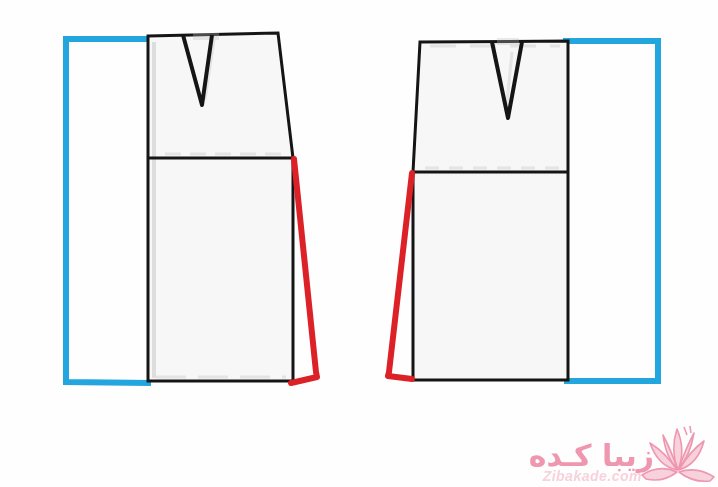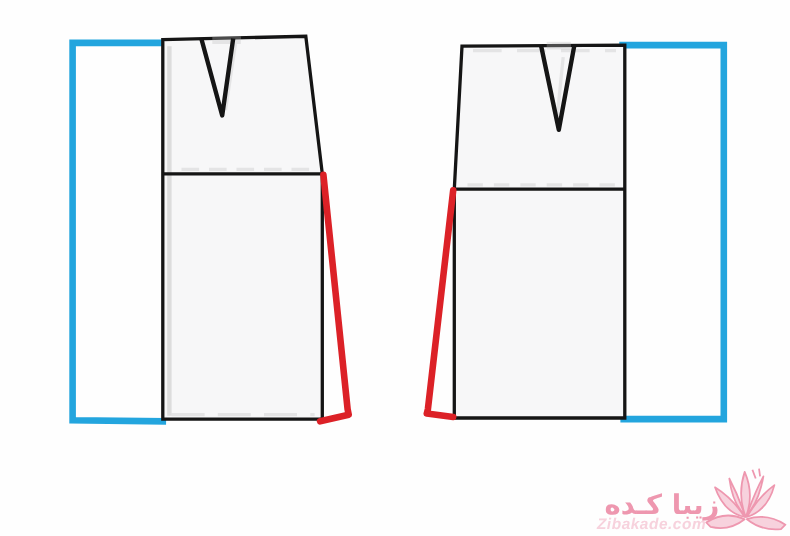--- a/index.html
+++ b/index.html
@@ -13,21 +13,21 @@
   .diagram-svg{position:absolute;left:0;top:0;}
   .panel-fill{fill:#f7f7f8;}
   .no-fill{fill:none;}
   .shadow{opacity:.32;}
   .shadow-strong{opacity:.45;}
   
   .wm{position:absolute;right:0;bottom:0;width:172px;height:66px;}
   .wm-flower{position:absolute;right:1px;bottom:1px;}
   .wm-fa{
     position:absolute;right:64px;bottom:16px;
-    font-weight:bold;font-size:25px;line-height:1;
+    font-weight:bold;font-size:30px;line-height:1;
     direction:rtl;white-space:nowrap;
     font-family:"DejaVu Sans",sans-serif;
     text-align:right;
   }
   .wm-en{
     position:absolute;right:76px;bottom:4px;
     font-style:italic;font-weight:bold;font-size:14px;line-height:1;
     letter-spacing:.5px;white-space:nowrap;
     font-family:Liberation Sans, sans-serif;
   }

